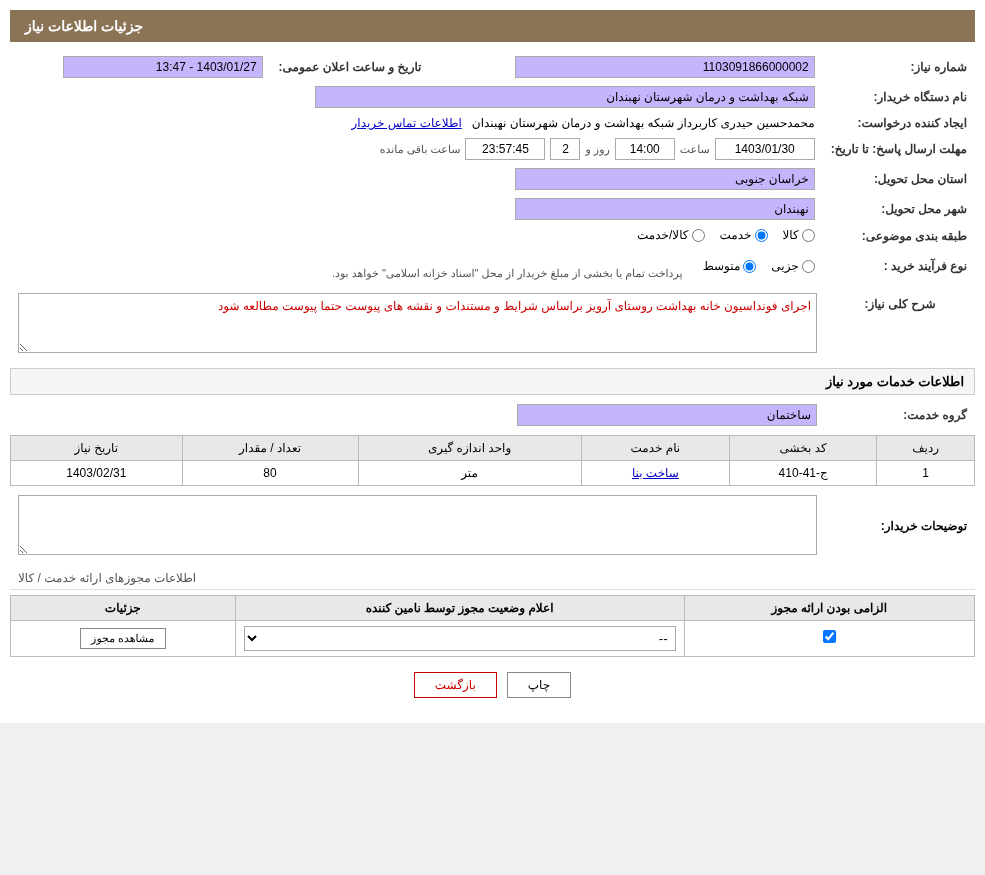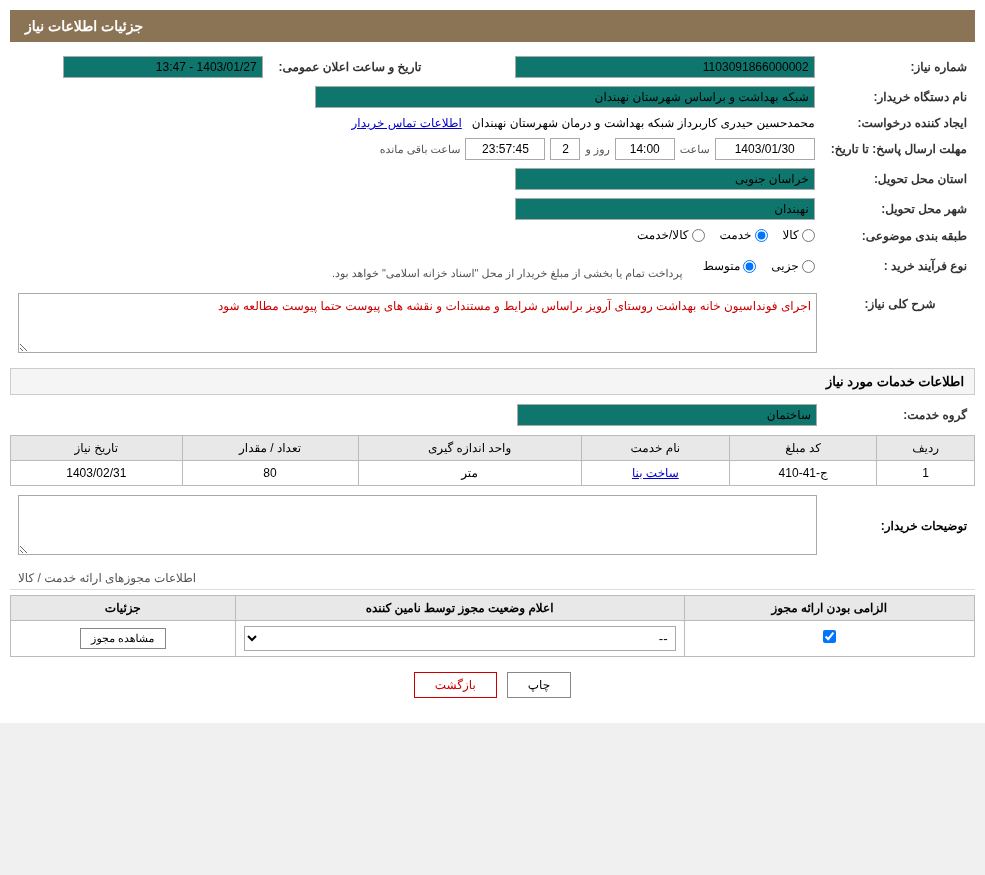--- a/index.html
+++ b/index.html
@@ -48,21 +48,21 @@
       white-space: nowrap;
       text-align: right;
       width: 150px;
     }
     .value-cell {
       text-align: right;
     }
     .input-box {
       border: 1px solid #aaa;
       padding: 3px 5px;
-      background: #0f766e;
+      background: #c4b5fd;
       min-width: 200px;
       display: inline-block;
       text-align: right;
     }
     .link-blue {
       color: #0000cc;
       text-decoration: underline;
       cursor: pointer;
     }
     .date-row {
@@ -234,21 +234,21 @@
         <div class="input-box" style="min-width:300px;">1103091866000002</div>
       </td>
       <td class="label-cell" style="padding-right:20px;">تاریخ و ساعت اعلان عمومی:</td>
       <td class="value-cell">
         <div class="input-box" style="min-width:200px;">1403/01/27 - 13:47</div>
       </td>
     </tr>
     <tr>
       <td class="label-cell">نام دستگاه خریدار:</td>
       <td class="value-cell" colspan="3">
-        <div class="input-box" style="min-width:500px;">شبکه بهداشت و براساس شهرستان نهبندان</div>
+        <div class="input-box" style="min-width:500px;">شبکه بهداشت و درمان شهرستان نهبندان</div>
       </td>
     </tr>
     <tr>
       <td class="label-cell">ایجاد کننده درخواست:</td>
       <td class="value-cell" colspan="3">
         <span>محمدحسین حیدری کاربرداز شبکه بهداشت و درمان شهرستان نهبندان</span>
         &nbsp;
         <span class="link-blue">اطلاعات تماس خریدار</span>
       </td>
     </tr>
@@ -339,21 +339,21 @@
         <div class="input-box" style="min-width:300px;">ساختمان</div>
       </td>
     </tr>
   </tbody>
     </table>
 
   <table class="services-table">
     <thead>
       <tr>
         <th>ردیف</th>
-        <th>کد مبلغ</th>
+        <th>کد بخشی</th>
         <th>نام خدمت</th>
         <th>واحد اندازه گیری</th>
         <th>تعداد / مقدار</th>
         <th>تاریخ نیاز</th>
       </tr>
     </thead>
     <tbody id="services-tbody">
 
     <tr>
       <td>1</td>

